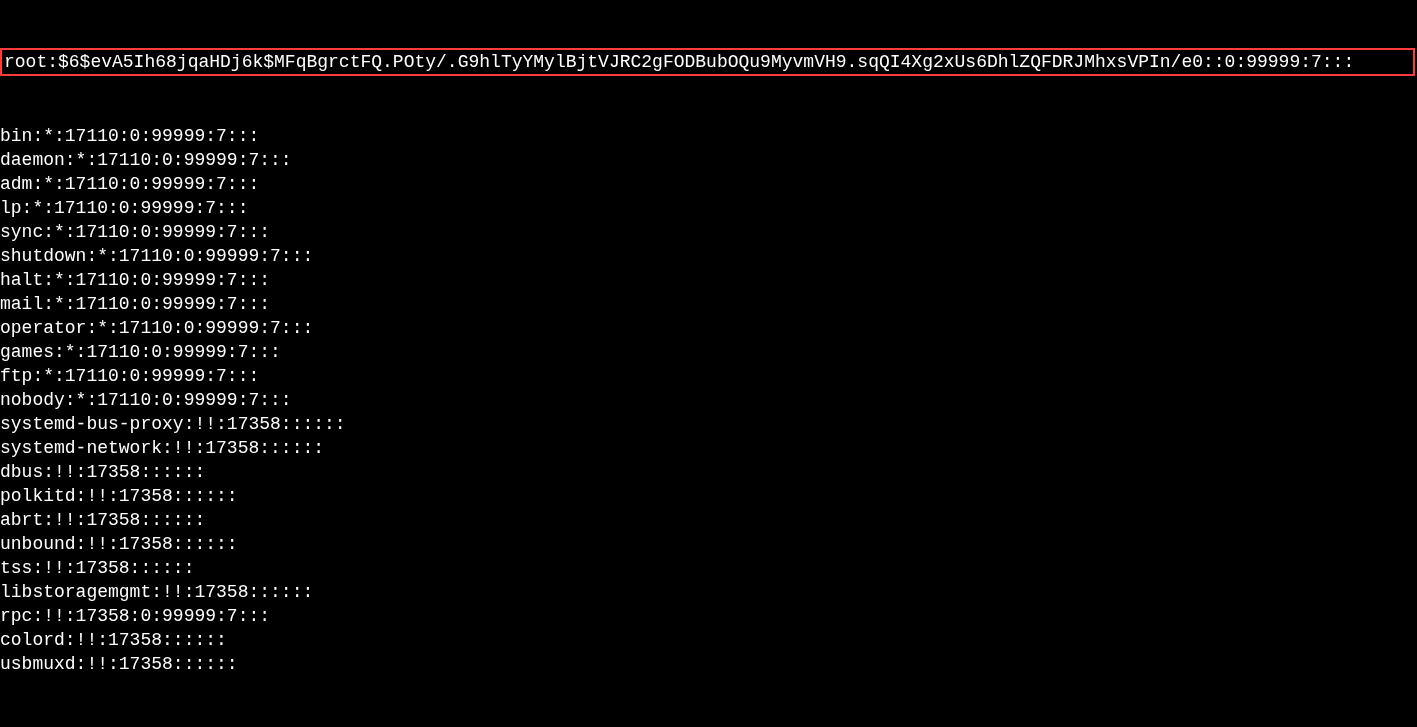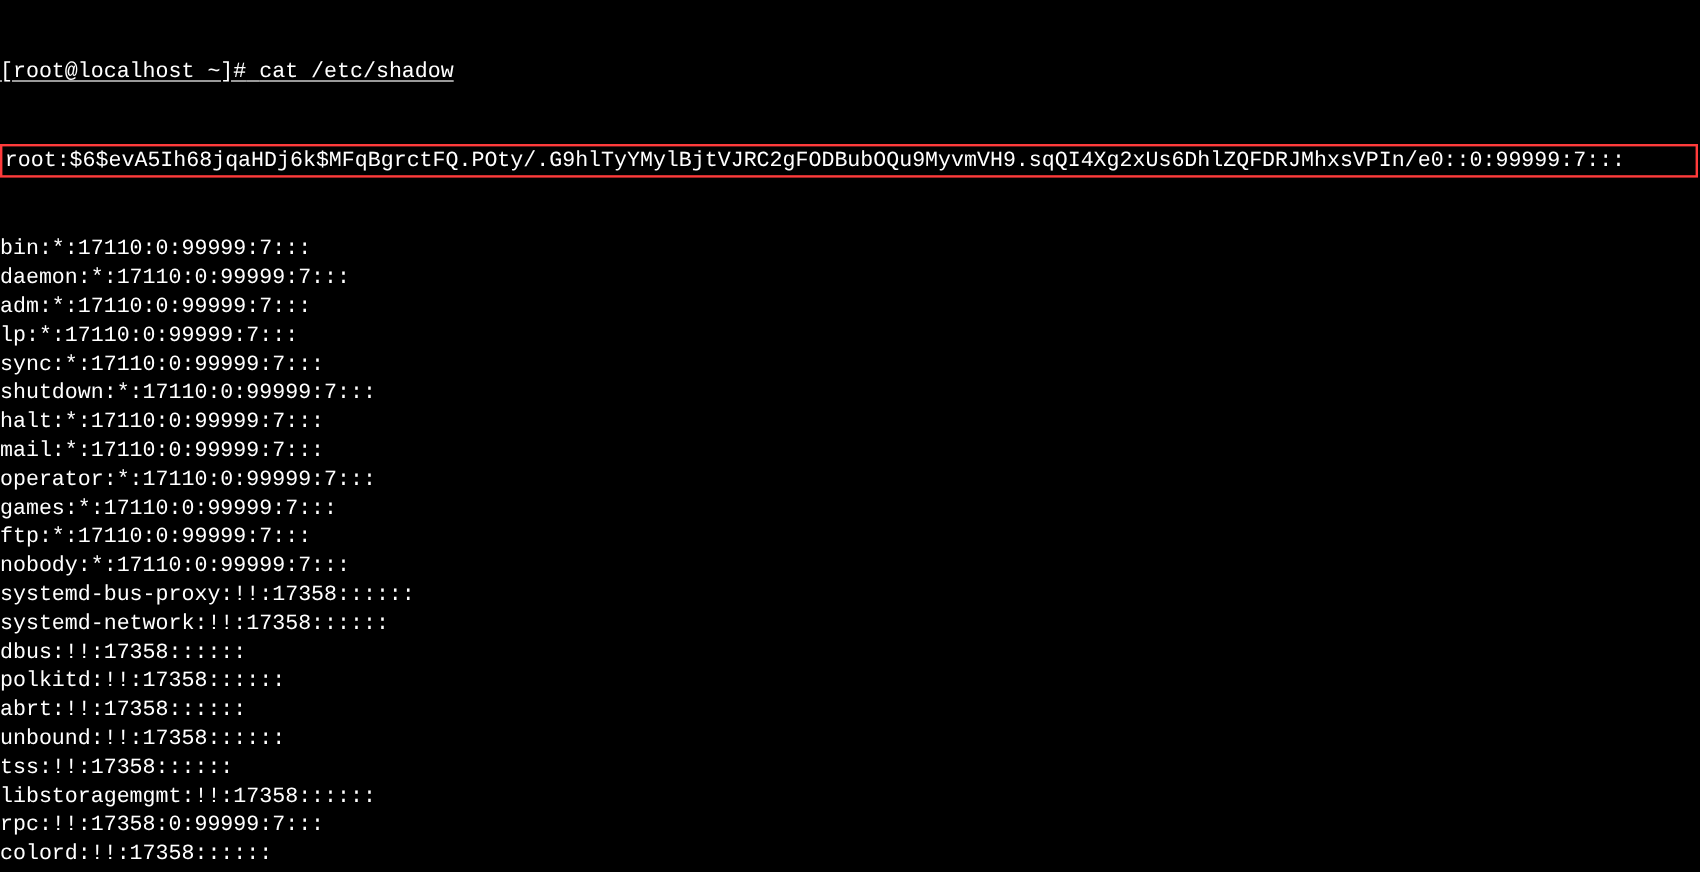--- a/index.html
+++ b/index.html
@@ -36,16 +36,15 @@
     font-family: Liberation Mono, monospace;
   }
   #out {
     padding-left: 0;
   }
 </style>
 </head>
 <body>
 
 <div class="terminal">
-  <div class="prompt-line"><span>[root@localhost ~]#</span> <span>cat /etc/shadow</span></div>
   <div class="highlight-box">root:$6$evA5Ih68jqaHDj6k$MFqBgrctFQ.POty/.G9hlTyYMylBjtVJRC2gFODBubOQu9MyvmVH9.sqQI4Xg2xUs6DhlZQFDRJMhxsVPIn/e0::0:99999:7:::</div>
   <div id="out"><div class="output-line">bin:*:17110:0:99999:7:::</div><div class="output-line">daemon:*:17110:0:99999:7:::</div><div class="output-line">adm:*:17110:0:99999:7:::</div><div class="output-line">lp:*:17110:0:99999:7:::</div><div class="output-line">sync:*:17110:0:99999:7:::</div><div class="output-line">shutdown:*:17110:0:99999:7:::</div><div class="output-line">halt:*:17110:0:99999:7:::</div><div class="output-line">mail:*:17110:0:99999:7:::</div><div class="output-line">operator:*:17110:0:99999:7:::</div><div class="output-line">games:*:17110:0:99999:7:::</div><div class="output-line">ftp:*:17110:0:99999:7:::</div><div class="output-line">nobody:*:17110:0:99999:7:::</div><div class="output-line">systemd-bus-proxy:!!:17358::::::</div><div class="output-line">systemd-network:!!:17358::::::</div><div class="output-line">dbus:!!:17358::::::</div><div class="output-line">polkitd:!!:17358::::::</div><div class="output-line">abrt:!!:17358::::::</div><div class="output-line">unbound:!!:17358::::::</div><div class="output-line">tss:!!:17358::::::</div><div class="output-line">libstoragemgmt:!!:17358::::::</div><div class="output-line">rpc:!!:17358:0:99999:7:::</div><div class="output-line">colord:!!:17358::::::</div><div class="output-line">usbmuxd:!!:17358::::::</div></div>
 </div>
 
 </body></html>

